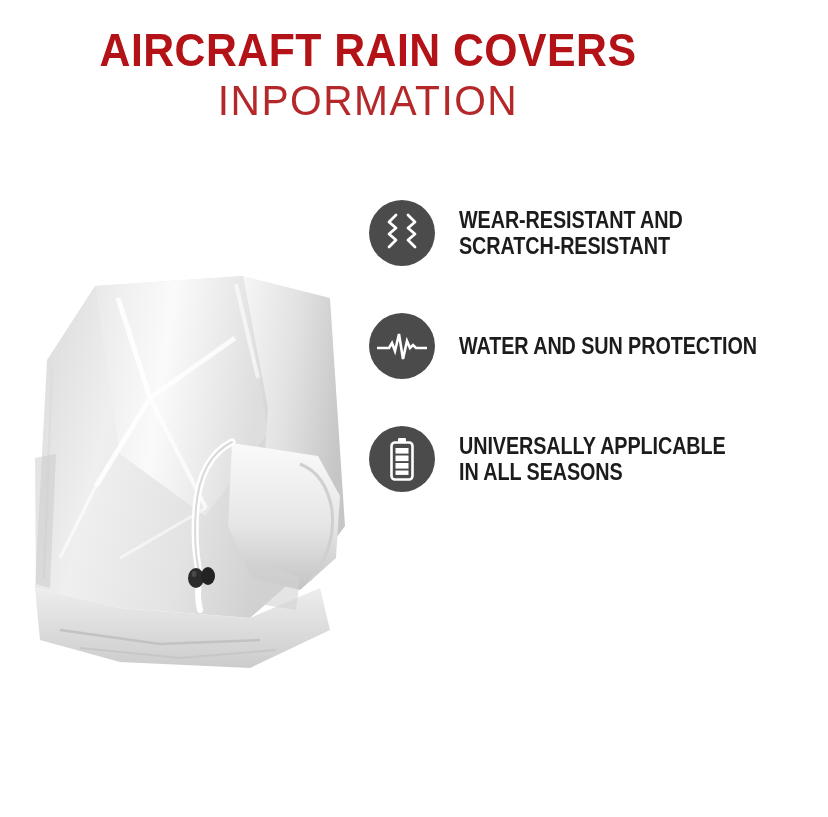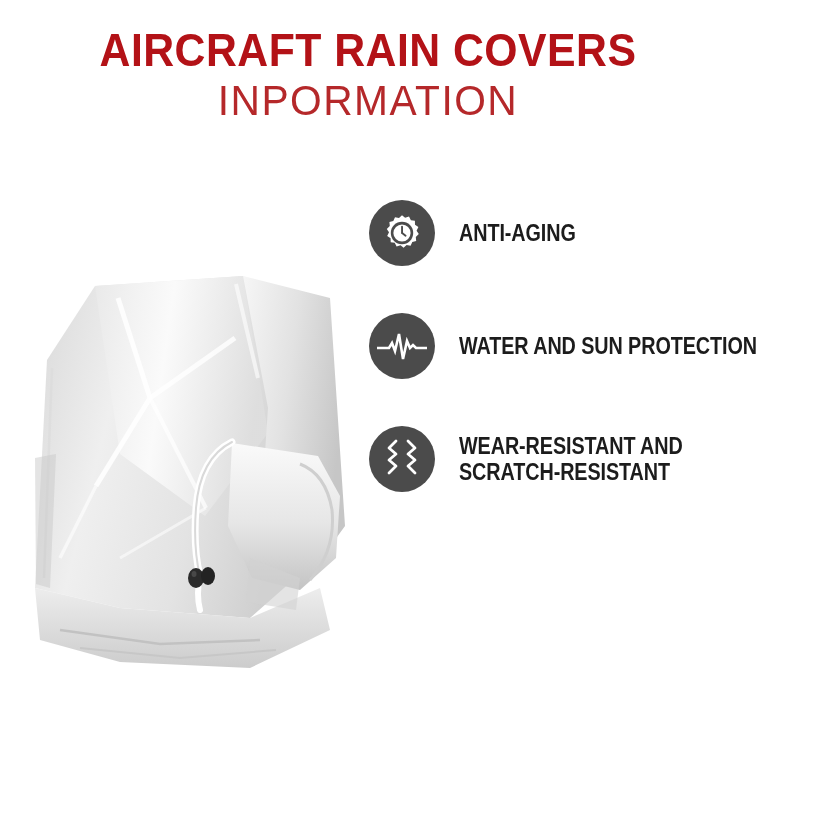--- a/index.html
+++ b/index.html
@@ -175,54 +175,56 @@
     <g>
       <ellipse cx="196" cy="320" rx="8" ry="10" fill="#2b2b2b"></ellipse>
       <ellipse cx="208" cy="318" rx="7" ry="9" fill="#232323"></ellipse>
       <ellipse cx="194" cy="316" rx="2.5" ry="3" fill="#555555" opacity="0.7"></ellipse>
     </g>
   </svg>
 </div>
 
 <div class="features">
 
-  <div class="feature">
-    <div class="icon-circle">
-      <svg width="42" height="42" viewBox="0 0 42 42">
-        <path fill="#ffffff" d="M21 3.2 l3.1 2.6 3.9-1.2 1.9 3.6 4 .5 .1 4.1 3.4 2.2-1.8 3.7 2.2 3.4-3 2.8 .4 4-3.9 1.2-1.7 3.7-4-.7-3 2.7-3.1-2.6-3.9 1.2-1.9-3.6-4-.5-.1-4.1-3.4-2.2 1.8-3.7-2.2-3.4 3-2.8-.4-4 3.9-1.2 1.7-3.7 4 .7z"></path>
-        <circle cx="21" cy="21" r="11.2" fill="#4b4b4b"></circle>
-        <circle cx="21" cy="21" r="8.6" fill="#ffffff"></circle>
-        <rect x="20.1" y="13.8" width="1.9" height="7.9" rx="0.9" fill="#4b4b4b"></rect>
-        <rect x="20.1" y="20.2" width="1.9" height="6.2" rx="0.9" fill="#4b4b4b" transform="rotate(-52 21 21)"></rect>
-      </svg>
-    </div>
-    <div class="feature-label">
-      <span class="line">ANTI-AGING</span>
-    </div>
-  </div>
-
-
-  <div class="feature">
-    <div class="icon-circle">
-      <svg width="52" height="42" viewBox="0 0 52 42">
-        <path fill="none" stroke="#ffffff" stroke-width="2.6" stroke-linejoin="miter" stroke-linecap="butt" d="M1 23 L13 23 L16 18 L19 26 L23 9 L27 34 L31 16 L34 23 L37 20 L40 23 L51 23"></path>
-      </svg>
-    </div>
-    <div class="feature-label">
-      <span class="line">WATER AND SUN PROTECTION</span>
-    </div>
-  </div>
+
 
   <div class="feature">
     <div class="icon-circle">
       <svg width="36" height="40" viewBox="0 0 36 40">
         <path fill="none" stroke="#ffffff" stroke-width="2.8" stroke-linecap="round" stroke-linejoin="round" d="M12 2 L5 9 L12 15 L5 21 L12 27 L5 34"></path>
         <path fill="none" stroke="#ffffff" stroke-width="2.8" stroke-linecap="round" stroke-linejoin="round" d="M24 2 L31 9 L24 15 L31 21 L24 27 L31 34"></path>
       </svg>
     </div>
     <div class="feature-label">
       <span class="line">WEAR-RESISTANT AND</span>
       <span class="line">SCRATCH-RESISTANT</span>
     </div>
   </div>
 
+  <div class="feature">
+    <div class="icon-circle">
+      <svg width="52" height="42" viewBox="0 0 52 42">
+        <path fill="none" stroke="#ffffff" stroke-width="2.6" stroke-linejoin="miter" stroke-linecap="butt" d="M1 23 L13 23 L16 18 L19 26 L23 9 L27 34 L31 16 L34 23 L37 20 L40 23 L51 23"></path>
+      </svg>
+    </div>
+    <div class="feature-label">
+      <span class="line">WATER AND SUN PROTECTION</span>
+    </div>
+  </div>
+
+  <div class="feature">
+    <div class="icon-circle">
+      <svg width="30" height="44" viewBox="0 0 30 44">
+        <rect x="11" y="1" width="8" height="4" rx="1.2" fill="#ffffff"></rect>
+        <rect x="4.5" y="5.5" width="21" height="37" rx="3.5" fill="none" stroke="#ffffff" stroke-width="2.6"></rect>
+        <rect x="8.5" y="11" width="13" height="5.6" fill="#ffffff"></rect>
+        <rect x="8.5" y="18.5" width="13" height="5.6" fill="#ffffff"></rect>
+        <rect x="8.5" y="26" width="13" height="5.6" fill="#ffffff"></rect>
+        <rect x="8.5" y="33.5" width="13" height="4.4" fill="#ffffff"></rect>
+      </svg>
+    </div>
+    <div class="feature-label">
+      <span class="line">UNIVERSALLY APPLICABLE</span>
+      <span class="line">IN ALL SEASONS</span>
+    </div>
+  </div>
 
 </div>
 
 </body></html>

